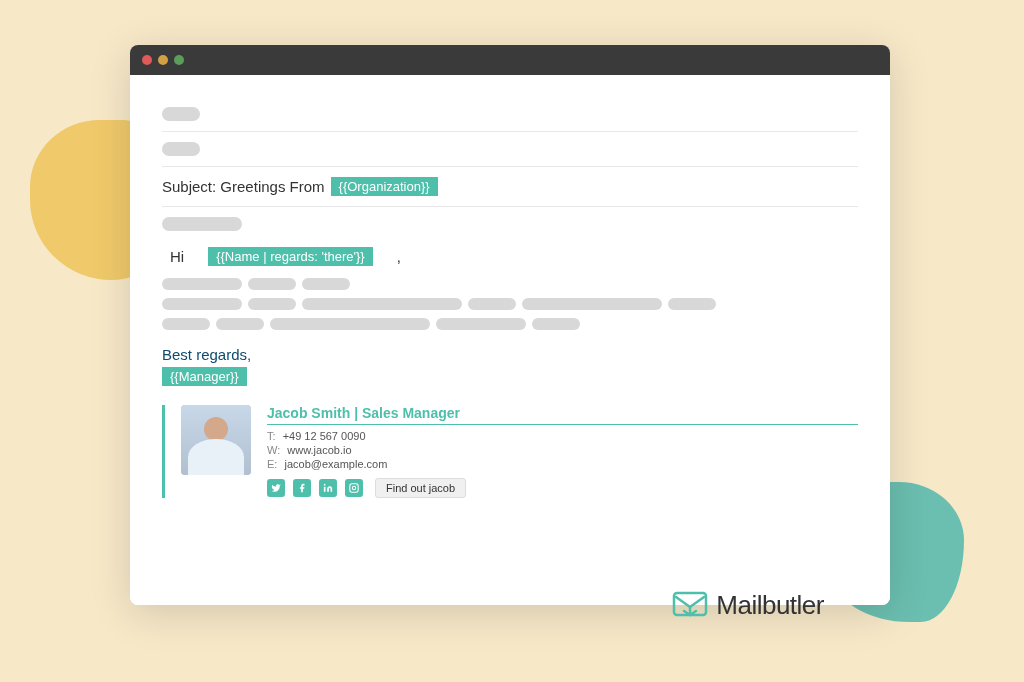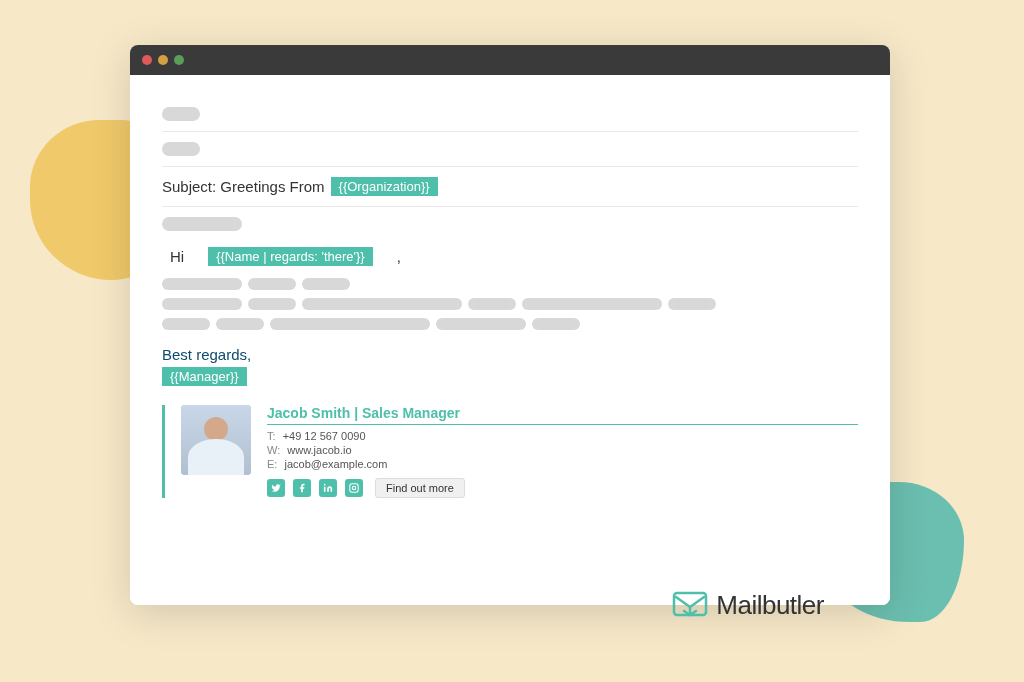--- a/index.html
+++ b/index.html
@@ -392,19 +392,19 @@
               </svg>
           </div>
           <div class="social-icon social-instagram">
             <svg width="10" height="10" viewBox="0 0 24 24" fill="none" stroke="white" stroke-width="2.5">
                 <rect x="2" y="2" width="20" height="20" rx="5" ry="5"></rect>
                 <circle cx="12" cy="12" r="4"></circle>
                 <circle cx="17.5" cy="6.5" r="0.5" fill="white" stroke="none"></circle>
               </svg>
           </div>
 
-          <button class="find-out-btn">Find out more</button>
+          <button class="find-out-btn">Find out jacob</button>
         </div>
       </div>
     </div>
 
   </div>
 </div>
 
 </body></html>

